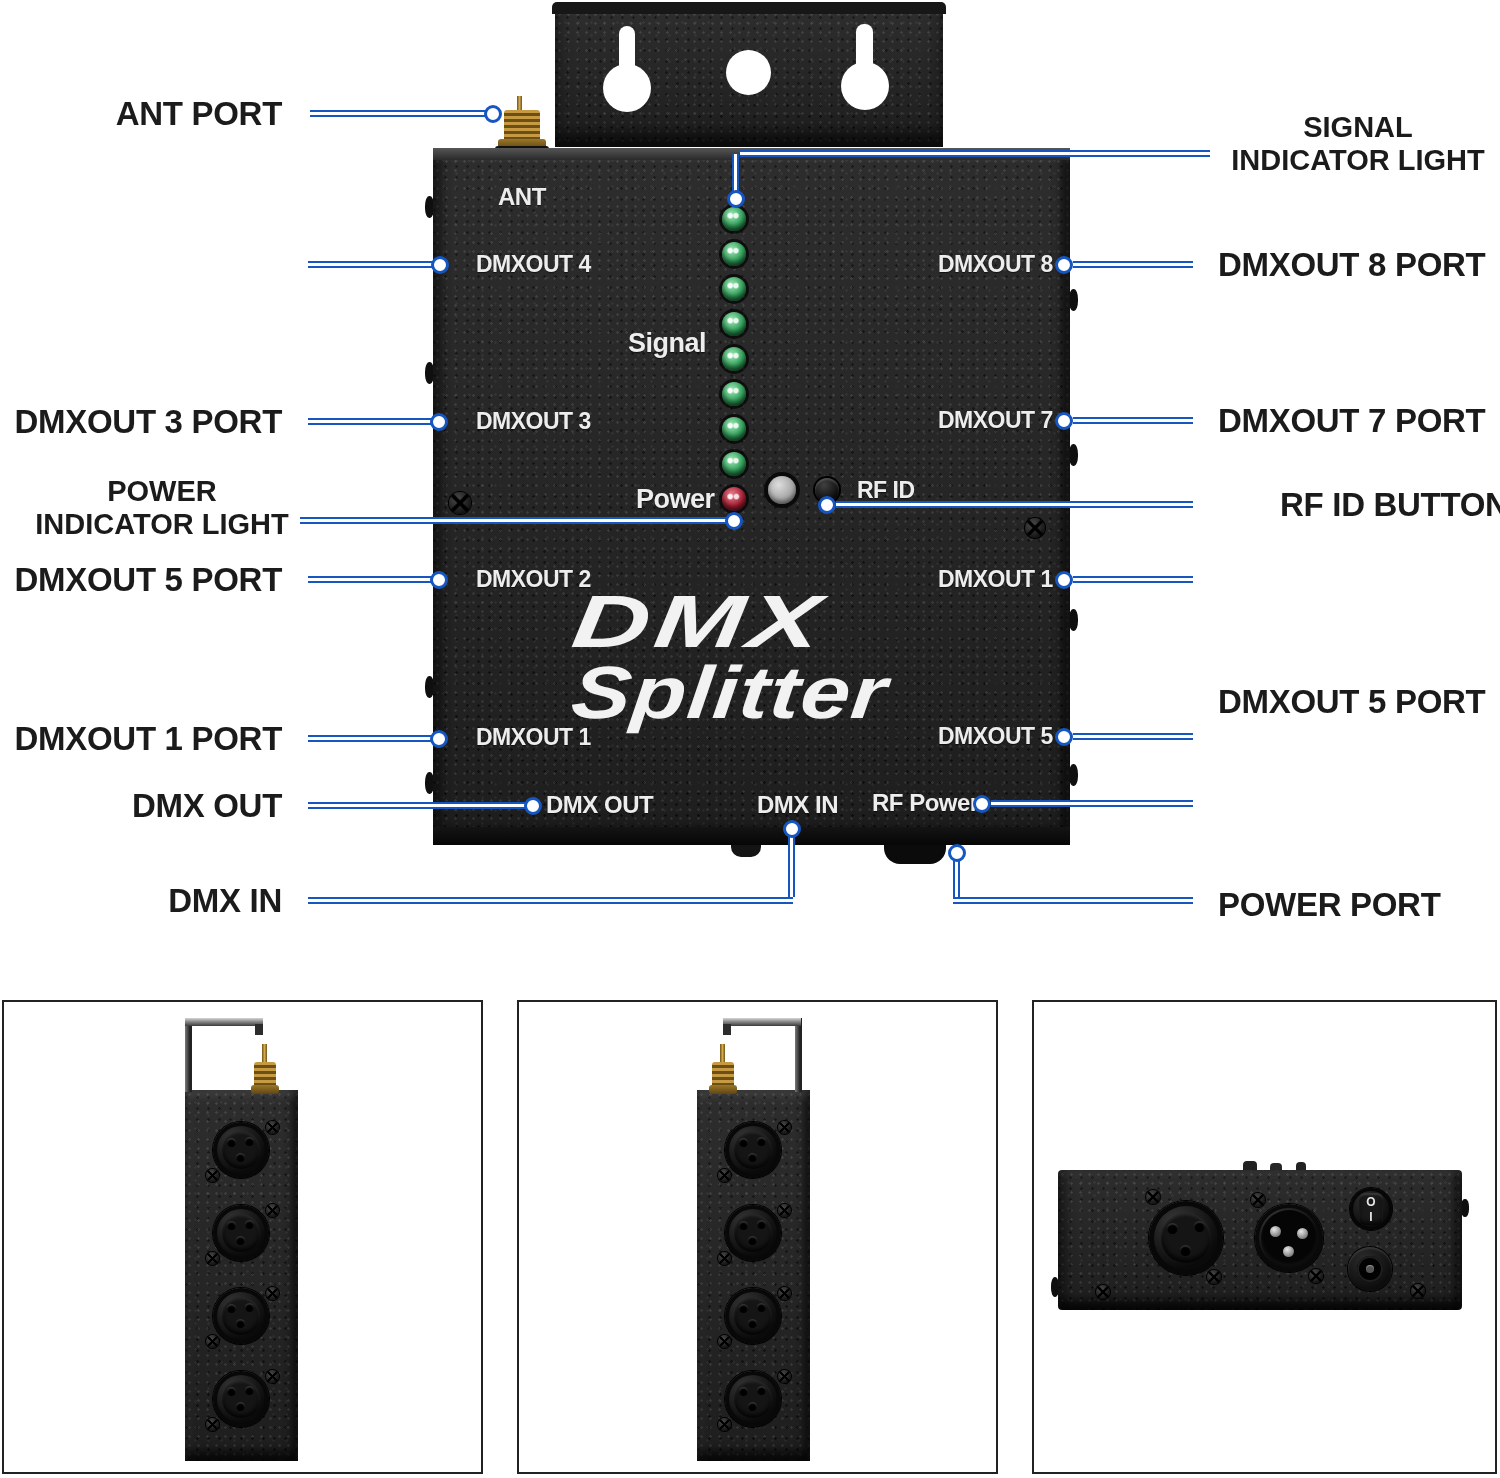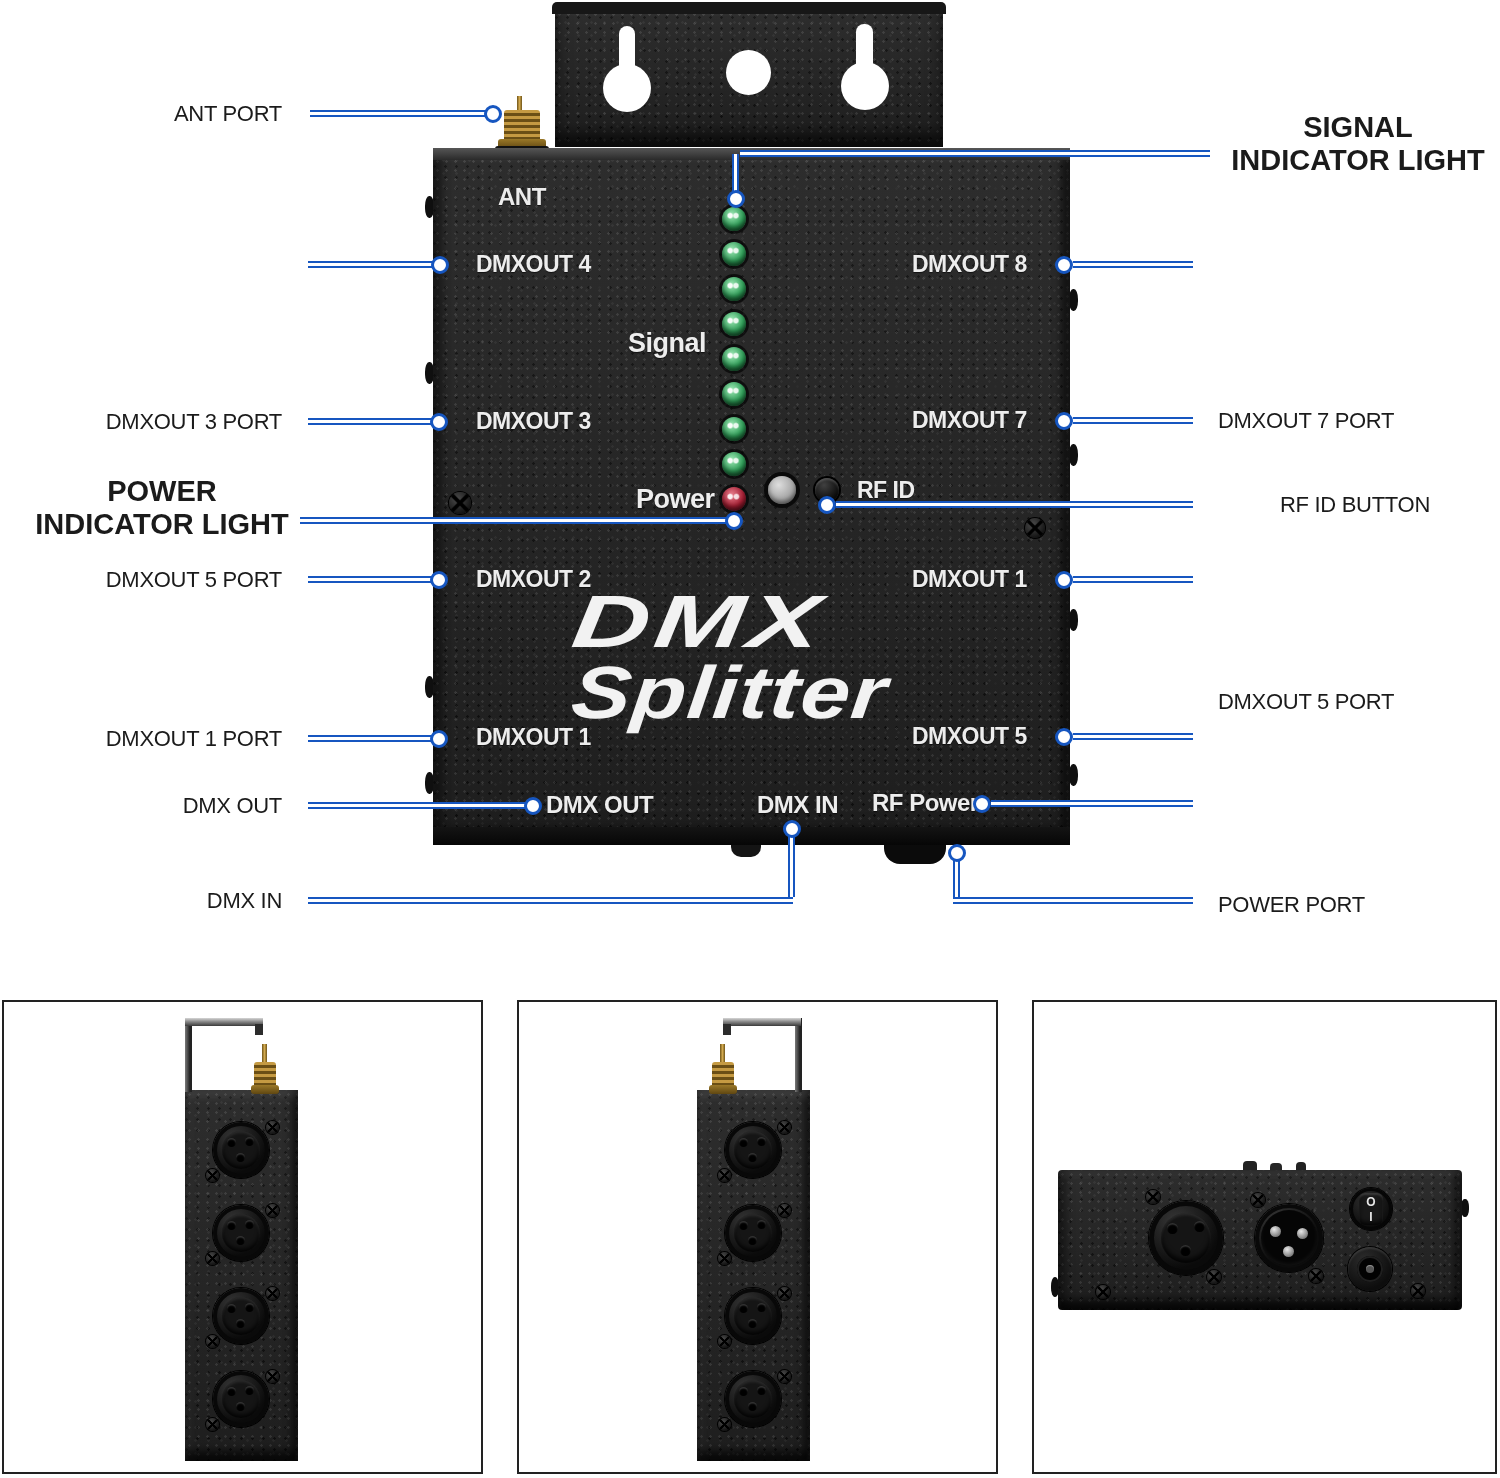--- a/index.html
+++ b/index.html
@@ -2,21 +2,21 @@
 <html><head>
 <meta charset="utf-8">
 <style>
   :root { --blue:#1656c0; --ink:#1b1b1b; --panel-text:#ededed; }
   html,body { margin:0; padding:0; background:#fff; }
   #canvas { position:relative; width:1500px; height:1478px; background:#fff; overflow:hidden;
             font-family:"Liberation Sans", sans-serif; }
   .abs { position:absolute; }
 
   
-  .lbl { position:absolute; color:var(--ink); font-size:22px; font-weight:400;
+  .lbl { position:absolute; color:var(--ink); font-size:33px; font-weight:700;
          letter-spacing:-0.3px; line-height:40px; white-space:nowrap; z-index:6; }
   .lbl.ra { text-align:right; }
   .lbl2 { position:absolute; color:var(--ink); font-size:29px; font-weight:700;
           line-height:33px; text-align:center; white-space:nowrap; z-index:6; }
 
   
   .hline { position:absolute; height:3px; background:#fff;
            border-top:2px solid var(--blue); border-bottom:2px solid var(--blue); z-index:20; }
   .vline { position:absolute; width:3px; background:#fff;
            border-left:2px solid var(--blue); border-right:2px solid var(--blue); z-index:20; }
@@ -29,21 +29,21 @@
       linear-gradient(180deg, rgba(255,255,255,0.05), rgba(0,0,0,0.12)),
       radial-gradient(rgba(255,255,255,0.10) 1px, transparent 1.5px),
       radial-gradient(rgba(255,255,255,0.05) 1px, transparent 1.5px),
       radial-gradient(rgba(0,0,0,0.55) 1px, transparent 1.5px);
     background-size:100% 100%, 9px 9px, 13px 13px, 11px 11px;
     background-position:0 0, 0 0, 4px 6px, 7px 2px; }
 
   
   .ptxt { position:absolute; color:var(--panel-text); font-weight:700; white-space:nowrap;
           letter-spacing:-0.5px; z-index:4; text-shadow:0 1px 1px rgba(0,0,0,0.6); }
-  .pr   { left:912px; width:114px; text-align:right; }
+  .pr   { left:938px; width:114px; text-align:right; }
   .logo { position:absolute; color:#f2f2f2; font-weight:700; font-style:italic; z-index:4;
           transform-origin:left center; white-space:nowrap; }
 
   
   .led { position:absolute; width:24px; height:24px; border-radius:50%; z-index:5;
          box-shadow:0 0 0 3px rgba(0,0,0,0.65), inset 0 -4px 5px rgba(0,0,0,0.5); }
   .led.green { background:
       radial-gradient(circle at 34% 36%, rgba(255,255,255,0.95) 0 2px, transparent 3.5px),
       radial-gradient(circle at 58% 36%, rgba(255,255,255,0.85) 0 2px, transparent 3.5px),
       radial-gradient(circle at 40% 32%, #9fe8b6, #2f9e58 55%, #0a4a22 95%); }
@@ -172,20 +172,21 @@
   </div>
   <div class="lbl ra" style="left:0; width:282px; top:560px;">DMXOUT 5 PORT</div>
   <div class="lbl ra" style="left:0; width:282px; top:719px;">DMXOUT 1 PORT</div>
   <div class="lbl ra" style="left:0; width:282px; top:786px;">DMX OUT</div>
   <div class="lbl ra" style="left:0; width:282px; top:881px;">DMX IN</div>
 
   <div class="lbl2" style="left:1218px; width:280px; top:111px;">
     <div>SIGNAL</div>
     <div>INDICATOR LIGHT</div>
   </div>
+  <div class="lbl" style="left:1218px; top:245px;">DMXOUT 8 PORT</div>
   <div class="lbl" style="left:1218px; top:401px;">DMXOUT 7 PORT</div>
   <div class="lbl" style="left:1280px; top:485px;">RF ID BUTTON</div>
   <div class="lbl" style="left:1218px; top:682px;">DMXOUT 5 PORT</div>
   <div class="lbl" style="left:1218px; top:885px;">POWER PORT</div>
 
   <div class="hline" style="left:310px; top:110px; width:175px;"></div>
   <div class="hline" style="left:308px; top:261px; width:126px;"></div>
   <div class="hline" style="left:308px; top:418px; width:125px;"></div>
   <div class="hline" style="left:300px; top:517px; width:428px;"></div>
   <div class="hline" style="left:308px; top:576px; width:125px;"></div>

